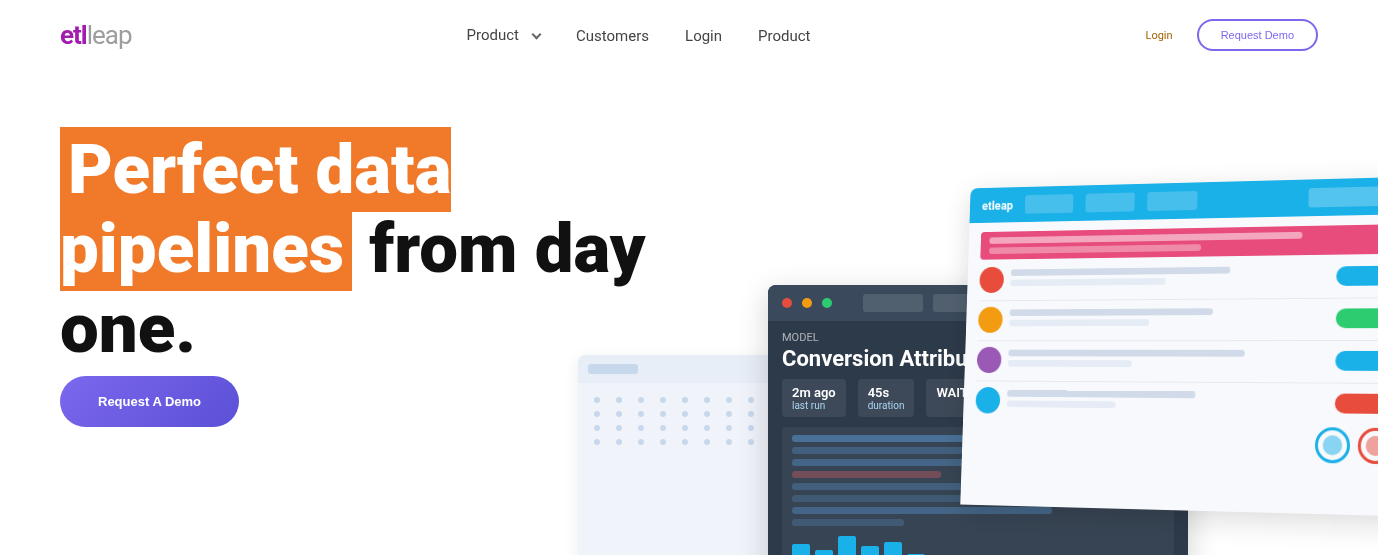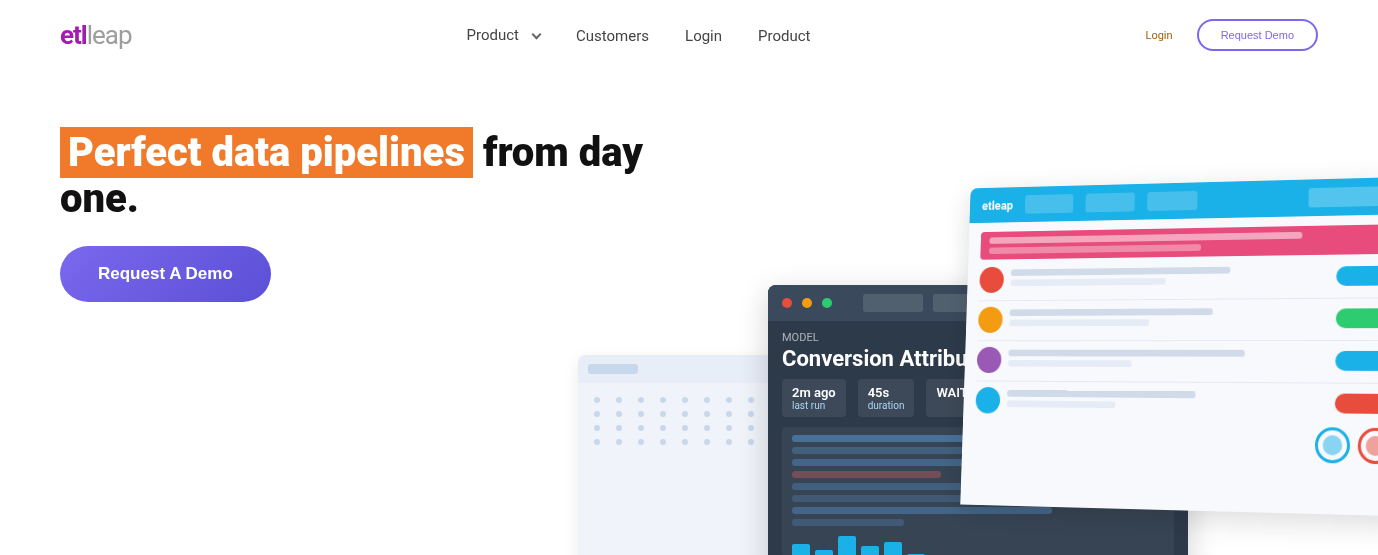--- a/index.html
+++ b/index.html
@@ -75,46 +75,46 @@
       position: relative;
       padding: 60px 60px 0 60px;
       min-height: 485px;
       overflow: hidden;
     }
     .hero-left {
       flex: 0 0 620px;
       z-index: 5;
     }
     .hero-headline {
-      font-size: 40px;
+      font-size: 69px;
       font-weight: 900;
       line-height: 1.15;
       color: #111;
-      margin-bottom: 24px;
+      margin-bottom: 8px;
     }
     .headline-highlight {
       background-color: #f07a2a;
       color: #fff;
       padding: 2px 8px;
       display: inline;
     }
     .hero-sub {
       font-size: 17px;
       color: #555;
       line-height: 1.6;
       max-width: 520px;
       margin-bottom: 40px;
     }
     .cta-btn {
       background: linear-gradient(135deg, #7b68ee, #5b50d6);
       color: #fff;
       border: none;
       padding: 18px 38px;
       border-radius: 40px;
-      font-size: 17px;
+      font-size: 13px;
       font-weight: 600;
       cursor: pointer;
     }
 
     
     .hero-right {
       position: absolute;
       right: -30px;
       bottom: -20px;
       width: 820px;

